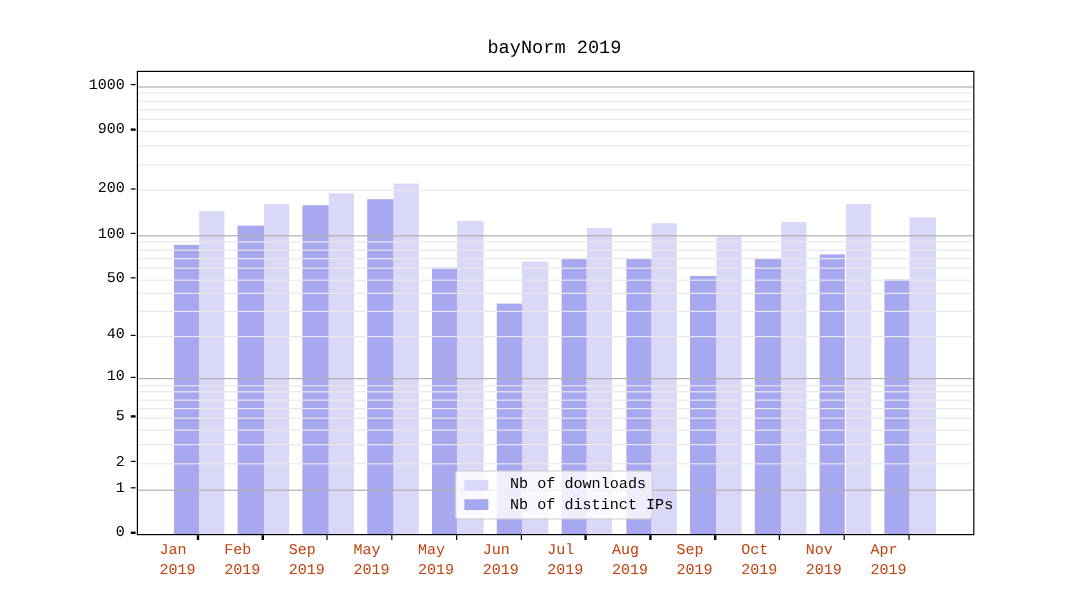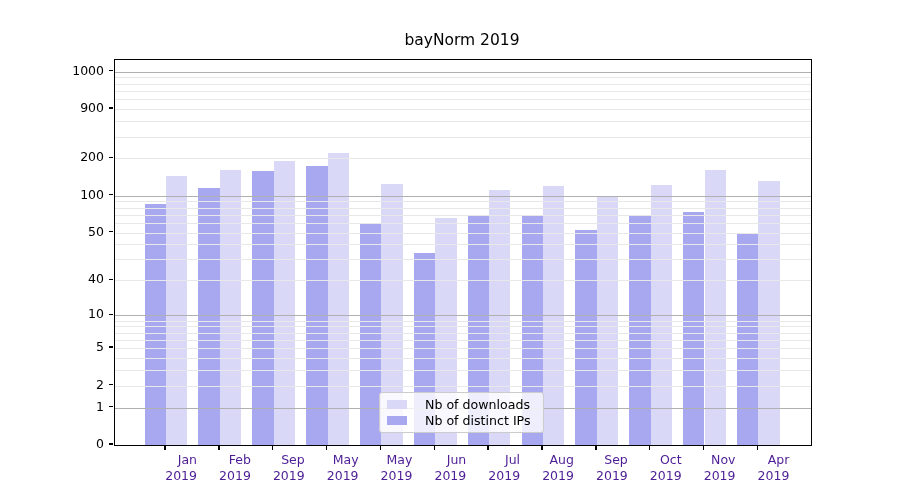--- a/index.html
+++ b/index.html
@@ -7,20 +7,21 @@
     padding: 0;
     background: #ffffff;
     font-family: "DejaVu Sans", "Liberation Sans", sans-serif;
   }
   .figure {
     position: relative;
     width: 900px;
     height: 500px;
     background: #ffffff;
     overflow: hidden;
+    font-family: Liberation Mono, monospace;
   }
   .title {
     position: absolute;
     left: 114px;
     top: 31px;
     width: 696px;
     text-align: center;
     font-size: 15.5px;
     color: #000000;
   }
@@ -64,24 +65,24 @@
     position: absolute;
     width: 1.5px;
     height: 4px;
     background: #000000;
     top: 445.5px;
   }
   .xtick-label {
     position: absolute;
     top: 452px;
     width: 64px;
-    text-align: right;
+    text-align: left;
     font-size: 12.5px;
     line-height: 15.5px;
-    color: #4c1d95;
+    color: #c2410c;
     white-space: pre-line;
   }
   .legend {
     position: absolute;
     left: 379px;
     top: 392px;
     width: 165px;
     height: 41px;
     box-sizing: border-box;
     background: rgba(255, 255, 255, 0.8);

